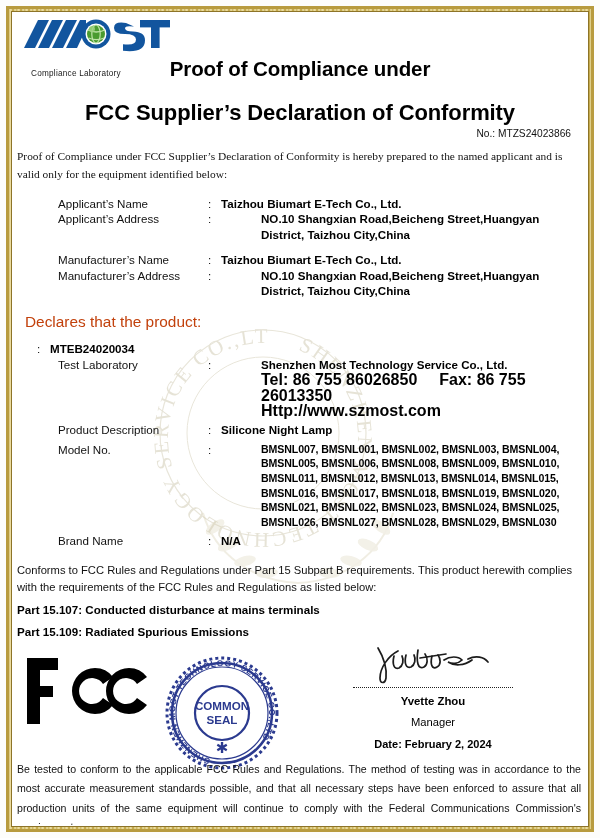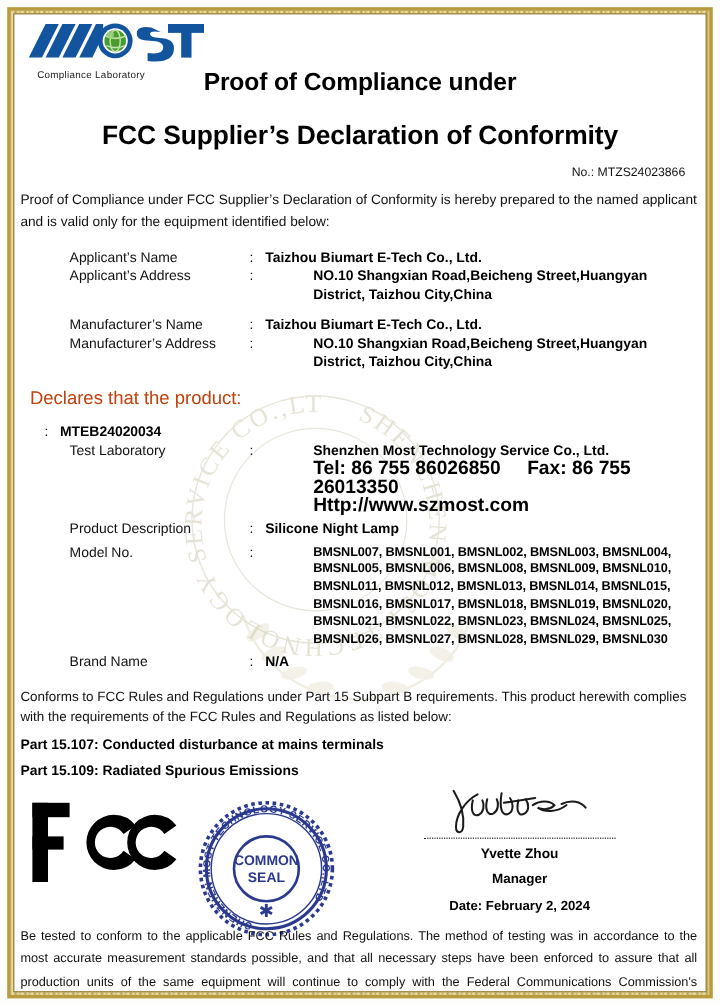--- a/index.html
+++ b/index.html
@@ -44,39 +44,39 @@
     pointer-events:none;z-index:0;opacity:.30;
   }
 
   
   .logo-wrap{
     position:absolute;left:9px;top:4px;width:160px;z-index:3;
   }
   .logo-most{position:relative;height:36px;}
   .logo-cap{
     font-size:8.2px;color:#1a1a1a;letter-spacing:.25px;
-    margin-top:0px;padding-left:9px;
+    margin-top:12px;padding-left:9px;
     font-family:"Liberation Sans",sans-serif;
   }
 
   h1.t1,h1.t2{
     margin:0;text-align:center;font-weight:bold;color:#000;
     font-family:"Liberation Sans",sans-serif;
     letter-spacing:-.1px;
   }
   h1.t1{font-size:20.5px;padding-top:44px;}
   h1.t2{font-size:22px;padding-top:19px;}
   .docno{
     text-align:right;font-size:10.2px;color:#111;
-    margin-top:13px;padding-right:16px;
+    margin-top:2px;padding-right:16px;
     font-family:"Liberation Sans",sans-serif;
   }
 
   .intro{
-    font-family:Liberation Sans, sans-serif;
+    font-family:Liberation Serif, serif;
     font-size:11.4px;line-height:17.5px;color:#111;
     margin:9px 6px 0 4px;text-align:left;
   }
 
   
   .fields{margin:13px 0 0 24px;position:relative;z-index:2;}
   .frow{display:flex;align-items:flex-start;}
   .flabel{
     width:150px;flex:0 0 150px;
     font-size:11.6px;color:#111;line-height:15.4px;
@@ -117,21 +117,21 @@
 
   
   .sigzone{position:relative;height:118px;z-index:2;}
   .fcc-logo{position:absolute;left:12px;top:14px;}
   .sigblock{position:absolute;left:330px;top:2px;width:180px;text-align:center;}
   .sig-svg{display:block;margin:0 auto;}
   .sigline{
     border-top:1.6px dotted #222;width:160px;margin:1px auto 0 auto;
   }
   .signame{font-size:11.4px;font-weight:bold;margin-top:7px;color:#000;}
-  .sigrole{font-size:11.2px;font-weight:bold;margin-top:9px;color:#000;}
+  .sigrole{font-size:11.2px;font-weight:normal;margin-top:9px;color:#000;}
   .sigdate{font-size:11px;font-weight:bold;margin-top:10px;color:#000;}
   .seal{position:absolute;left:150px;top:14px;width:118px;height:118px;}
 
   
   .footer{
     margin:2px 6px 0 4px;font-size:10.6px;line-height:19.5px;color:#111;
     text-align:justify;position:relative;z-index:2;
     font-family:"Liberation Sans",sans-serif;
   }
 </style>

